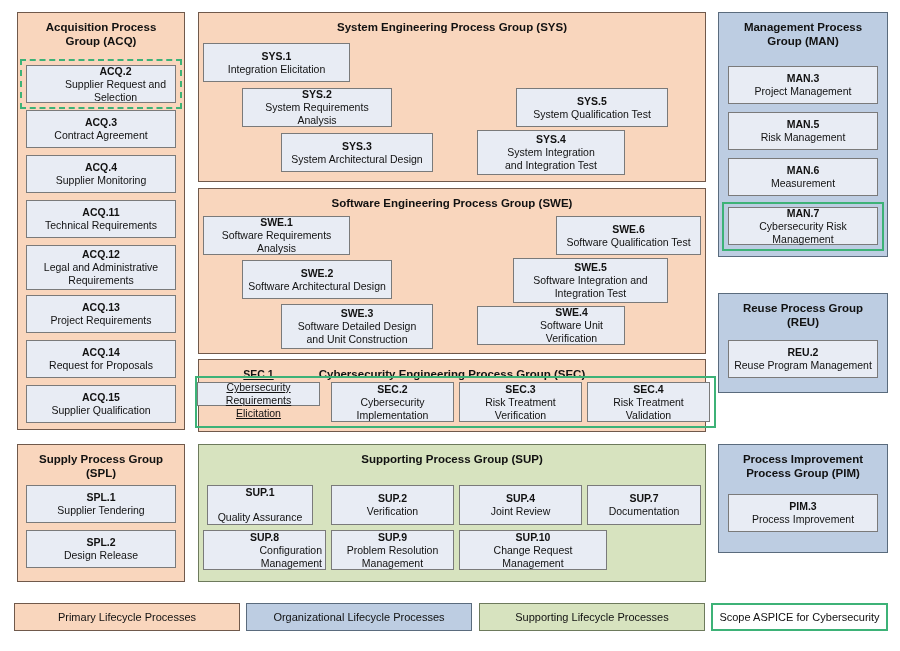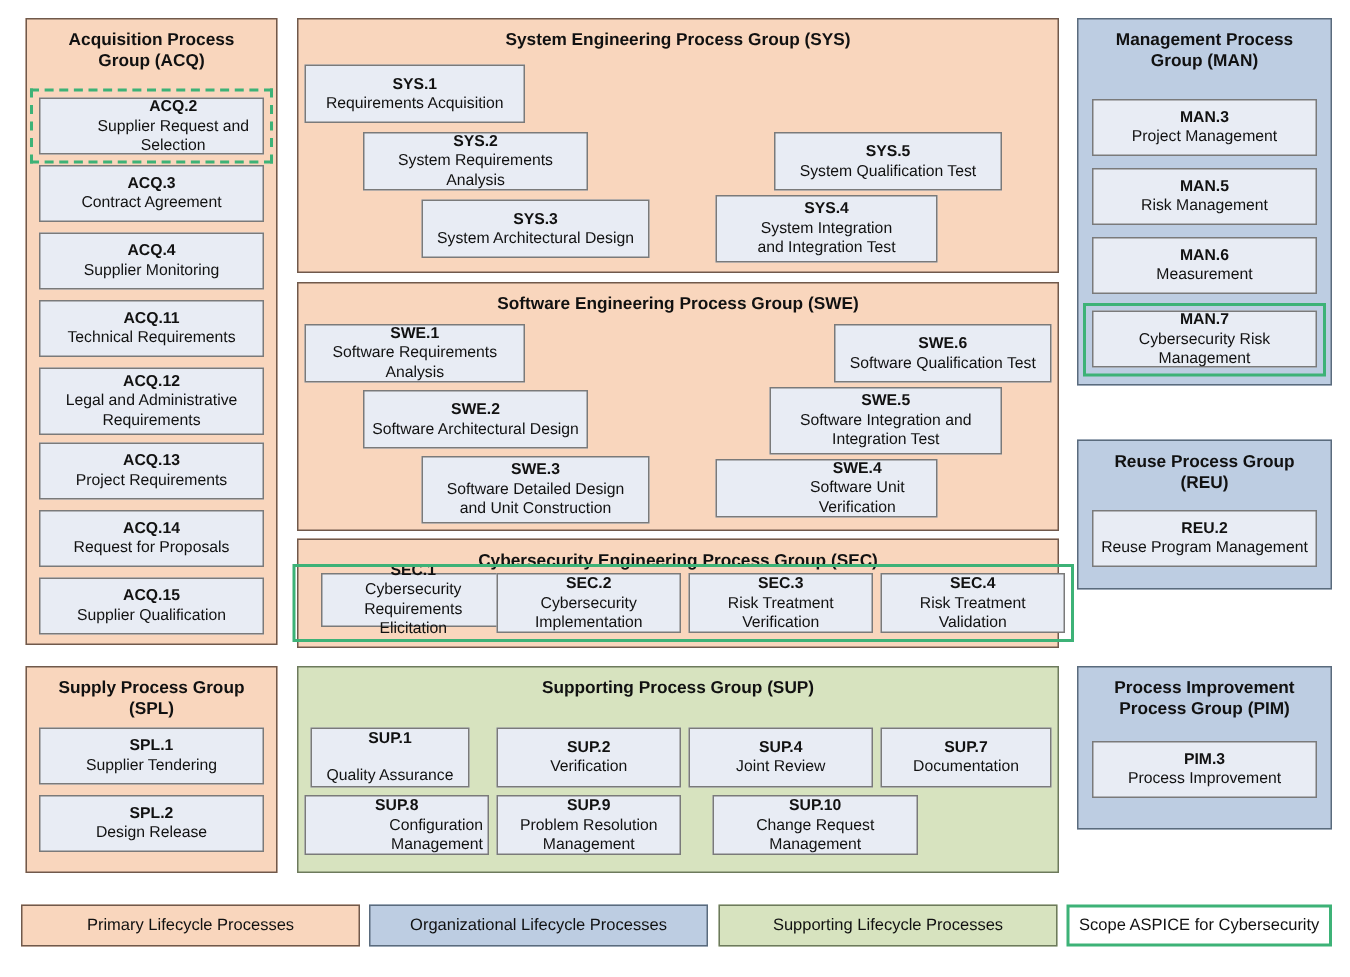--- a/index.html
+++ b/index.html
@@ -141,21 +141,21 @@
     <div class="pid">ACQ.15</div>
     <div class="pname">Supplier Qualification</div>
   </div>
 
   <div class="group primary" style="left:198px; top:12px; width:508px; height:170px;">
     <div class="group-title">System Engineering Process Group (SYS)</div>
   </div>
 
   <div class="pbox" style="left:203px; top:43px; width:147px; height:39px;">
     <div class="pid">SYS.1</div>
-    <div class="pname">Requirements Acquisition</div>
+    <div class="pname">Integration Elicitation</div>
   </div>
 
   <div class="pbox" style="left:242px; top:88px; width:150px; height:39px;">
     <div class="pid">SYS.2</div>
     <div class="pname">System Requirements Analysis</div>
   </div>
 
   <div class="pbox" style="left:281px; top:133px; width:152px; height:39px;">
     <div class="pid">SYS.3</div>
     <div class="pname">System Architectural Design</div>
@@ -205,21 +205,21 @@
 
   <div class="pbox" style="left:477px; top:306px; width:148px; height:39px;padding-left:44px;">
     <div class="pid">SWE.4</div>
     <div class="pname">Software Unit Verification</div>
   </div>
 
   <div class="group primary" style="left:198px; top:359px; width:508px; height:73px;">
     <div class="group-title">Cybersecurity Engineering Process Group (SEC)</div>
   </div>
 
-  <div class="pbox" style="left:214px; top:382px; width:123px; height:36px;">
+  <div class="pbox" style="left:197px; top:382px; width:123px; height:24px;text-decoration:underline;">
     <div class="pid">SEC.1</div>
     <div class="pname" style="white-space:pre-line;">Cybersecurity Requirements
 Elicitation</div>
   </div>
 
   <div class="pbox" style="left:331px; top:382px; width:123px; height:40px;">
     <div class="pid">SEC.2</div>
     <div class="pname" style="white-space:pre-line;">Cybersecurity
 Implementation</div>
   </div>
@@ -321,21 +321,21 @@
     <div class="pid">SUP.8</div>
     <div class="pname">Configuration Management</div>
   </div>
 
   <div class="pbox" style="left:331px; top:530px; width:123px; height:40px;">
     <div class="pid">SUP.9</div>
     <div class="pname" style="white-space:pre-line;">Problem Resolution
 Management</div>
   </div>
 
-  <div class="pbox" style="left:475px; top:530px; width:137px; height:40px;">
+  <div class="pbox" style="left:459px; top:530px; width:148px; height:40px;">
     <div class="pid">SUP.10</div>
     <div class="pname" style="white-space:pre-line;">Change Request
 Management</div>
   </div>
 
   <div class="group org" style="left:718px; top:444px; width:170px; height:109px;">
     <div class="group-title">
       <span>Process Improvement</span><br>
       <span>Process Group (PIM)</span>
     </div>

